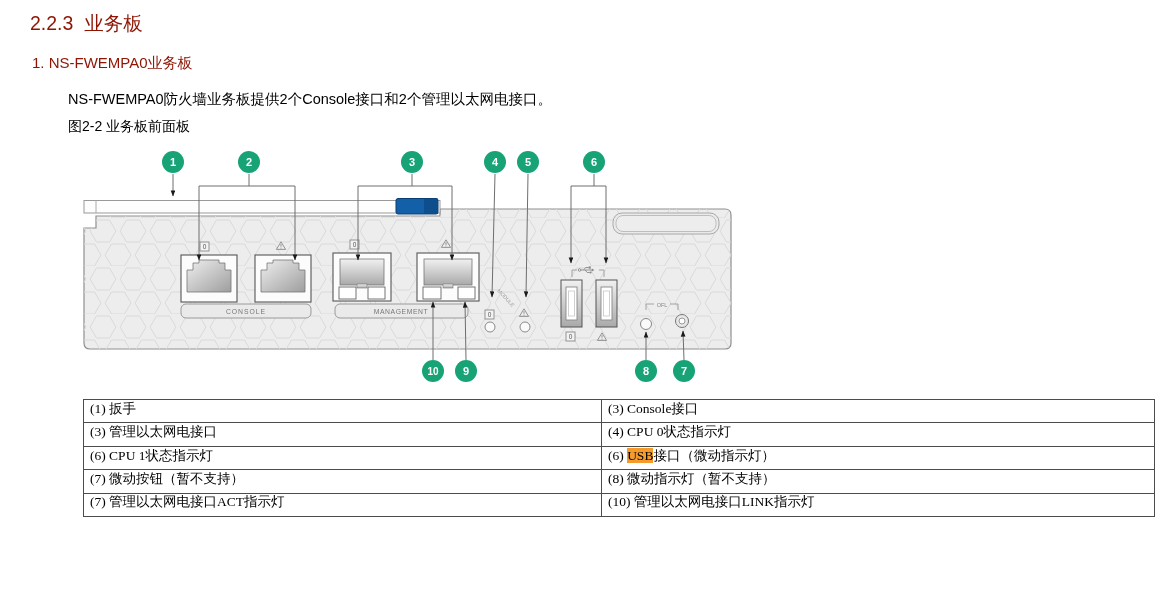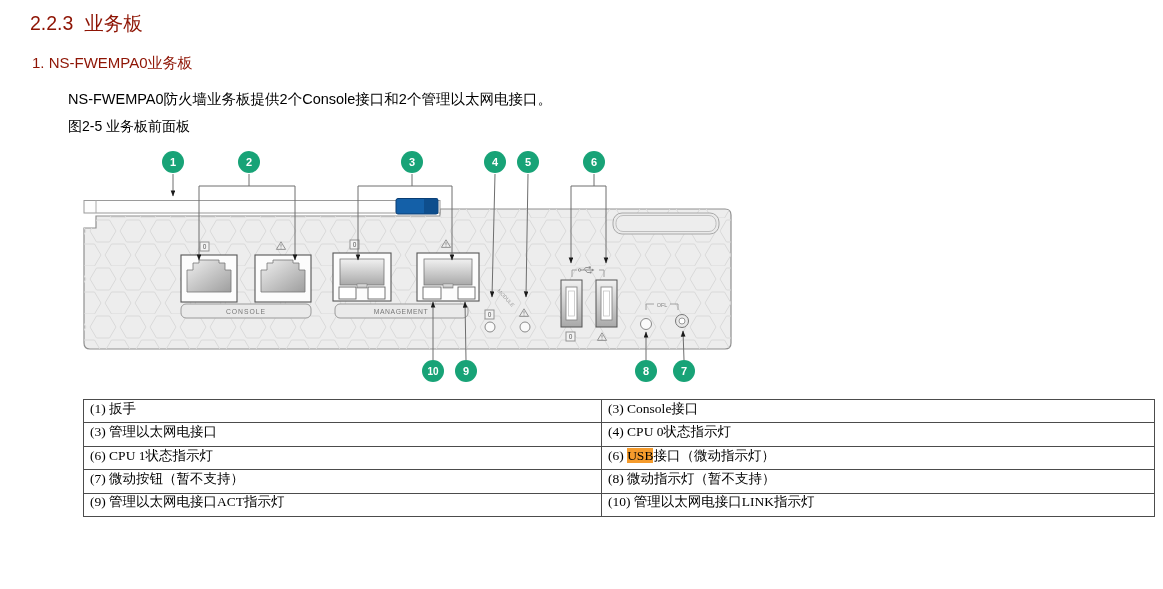--- a/index.html
+++ b/index.html
@@ -25,21 +25,21 @@
     vertical-align:middle;line-height:1.1;}
   td.col-left{width:518px;}
   .hl{background:var(--highlight-orange);}
 </style>
 </head>
 <body>
 
 <div class="h-section">2.2.3  业务板</div>
 <div class="h-sub">1. NS-FWEMPA0业务板</div>
 <div class="body-text">NS-FWEMPA0防火墙业务板提供2个Console接口和2个管理以太网电接口。</div>
-<div class="fig-caption">图2-5 业务板前面板</div>
+<div class="fig-caption">图2-2 业务板前面板</div>
 
 <div class="figure-wrap">
 <svg width="690" height="248" viewBox="75 145 690 248">
   <defs>
     <marker id="arr" markerWidth="7" markerHeight="6" refX="5.6" refY="2.3" orient="auto">
       <path d="M0,0 L6,2.3 L0,4.6 Z" fill="#1a1a1a"></path>
     </marker>
     <linearGradient id="metal" x1="0" y1="0" x2="0" y2="1">
       <stop offset="0" stop-color="#f1f1f1"></stop>
           <stop offset="1" stop-color="#a9a9a9"></stop>
@@ -240,17 +240,17 @@
       </tr>
       <tr>
         <td class="col-left"><span>(6) CPU 1状态指示灯</span></td>
         <td class="col-right"><span>(6) </span><span class="hl">USB</span><span>接口（微动指示灯）</span></td>
       </tr>
       <tr>
         <td class="col-left"><span>(7) 微动按钮（暂不支持）</span></td>
         <td class="col-right"><span>(8) 微动指示灯（暂不支持）</span></td>
       </tr>
       <tr>
-        <td class="col-left"><span>(9) 管理以太网电接口ACT指示灯</span></td>
+        <td class="col-left"><span>(7) 管理以太网电接口ACT指示灯</span></td>
         <td class="col-right"><span>(10) 管理以太网电接口LINK指示灯</span></td>
       </tr>
     </tbody>
 </table>
 
 </body></html>

